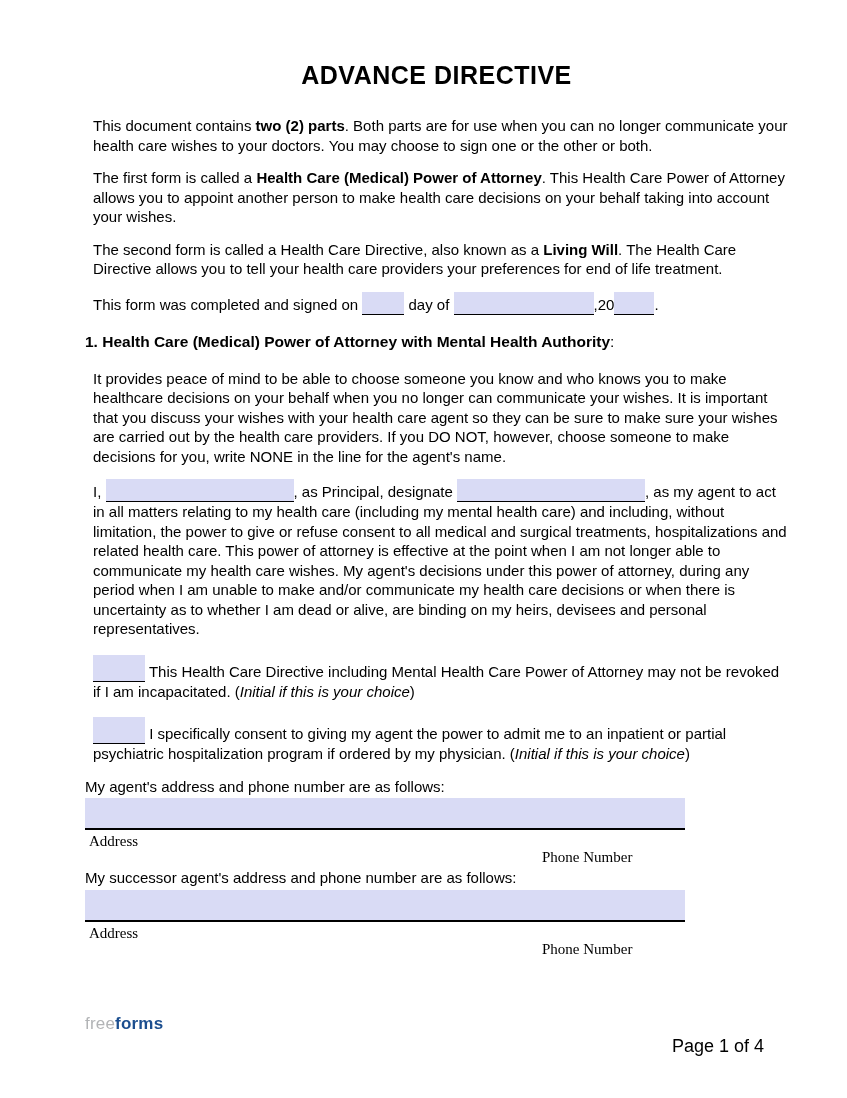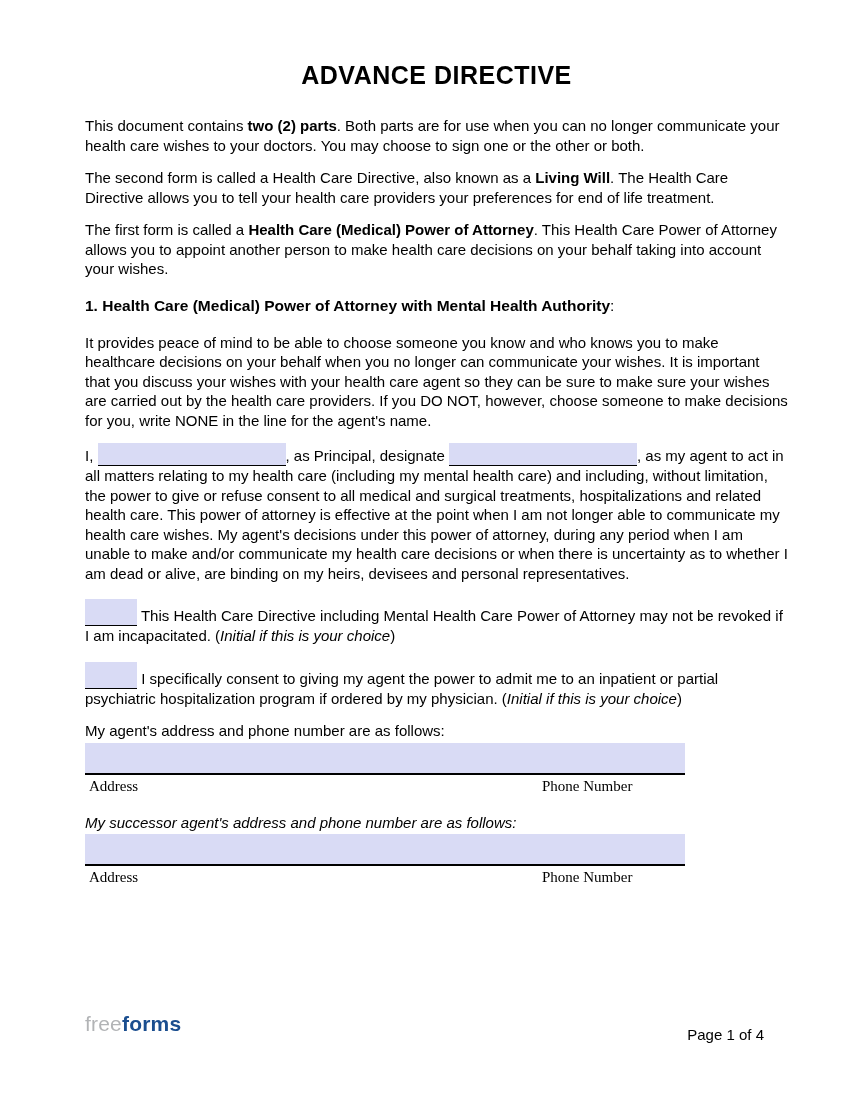--- a/index.html
+++ b/index.html
@@ -11,21 +11,21 @@
     font-size:15px;line-height:19.5px;color:#000;
     overflow:hidden;
   }
   .content{padding:60px 59px 0 85px;}
   h1.doc-title{
     margin:0 0 26px 0;
     font-size:25px;line-height:30px;
     text-align:center;font-weight:bold;
     letter-spacing:0.5px;
   }
-  p{margin:0 0 13px 0;}
+  p{margin:0 0 13px 8px;}
   h2.sec-heading{
     margin:17px 0 17px 0;
     font-size:15.5px;line-height:20px;font-weight:bold;
   }
   h2.sec-heading .colon{font-weight:normal;}
   b{font-weight:bold;}
   i{font-style:italic;}
   
   .field{
     display:inline-block;
@@ -45,66 +45,67 @@
     width:600px;height:30px;
     background:#d9dbf5;
     border-bottom:2px solid #000;
     margin:1px 0 2px 0;
   }
   .contact-labels{
     position:relative;width:600px;height:20px;
     margin:2px 0 16px 4px;
     font-family:Liberation Serif, serif;
   }
-  .contact-labels .phone-label{position:absolute;left:453px;top:0;}
+  .contact-labels .phone-label{position:absolute;left:453px;top:16px;}
   .contact-intro{margin:0 0 2px 0;}
   .consent-para{margin-top:16px;}
   .footer{
     position:absolute;left:85px;right:83px;top:1012px;
     display:flex;justify-content:space-between;align-items:flex-start;
   }
-  .logo{font-size:21px;line-height:24px;letter-spacing:0.2px;}
+  .logo{font-size:17px;line-height:24px;letter-spacing:0.2px;}
   .logo .logo-free{color:#b2b4b6;font-weight:normal;}
   .logo .logo-forms{color:#1b4e8f;font-weight:bold;}
-  .page-num{font-size:15px;margin-top:13px;}
+  .page-num{font-size:18px;margin-top:25px;}
 </style>
 </head>
 <body>
 
 <div class="page">
   <div class="content">
 
     <h1 class="doc-title">ADVANCE DIRECTIVE</h1>
 
     <p><span>This document contains </span><b>two (2) parts</b><span>. Both parts are for use when you can no longer communicate your health care wishes to your doctors. You may choose to sign one or the other or both.</span></p>
 
+    <p><span>The first form is called a </span><b>Health Care (Medical) Power of Attorney</b><span>. This Health Care Power of Attorney allows you to appoint another person to make health care decisions on your behalf taking into account your wishes.</span></p>
+
     <p><span>The second form is called a Health Care Directive, also known as a </span><b>Living Will</b><span>.  The Health Care Directive allows you to tell your health care providers your preferences for end of life treatment.</span></p>
 
-    <p><span>The first form is called a </span><b>Health Care (Medical) Power of Attorney</b><span>. This Health Care Power of Attorney allows you to appoint another person to make health care decisions on your behalf taking into account your wishes.</span></p>
-
+    <p><span>This form was completed and signed on </span><span class="field f-day"></span><span> day of </span><span class="field f-month"></span><span>,20</span><span class="field f-year"></span><span>.</span></p>
 
     <h2 class="sec-heading"><span>1. Health Care (Medical) Power of Attorney with Mental Health Authority</span><span class="colon">:</span></h2>
 
     <p>It provides peace of mind to be able to choose someone you know and who knows you to make healthcare decisions on your behalf when you no longer can communicate your wishes. It is important that you discuss your wishes with your health care agent so they can be sure to make sure your wishes are carried out by the health care providers. If you DO NOT, however, choose someone to make decisions for you, write NONE in the line for the agent's name.</p>
 
     <p><span>I, </span><span class="field f-name"></span><span>, as Principal, designate </span><span class="field f-name"></span><span>, as my agent to act in all matters relating to my health care (including my mental health care) and including, without limitation, the power to give or refuse consent to all medical and surgical treatments, hospitalizations and related health care. This power of attorney is effective at the point when I am not longer able to communicate my health care wishes.  My agent's decisions under this power of attorney, during any period when I am unable to make and/or communicate my health care decisions or when there is uncertainty as to whether I am dead or alive, are binding on my heirs, devisees and personal representatives.</span></p>
 
     <p class="consent-para"><span class="field f-initial"></span><span> This Health Care Directive including Mental Health Care Power of Attorney may not be revoked if I am incapacitated. </span><span>(</span><i>Initial if this is your choice</i><span>)</span></p>
 
     <p class="consent-para"><span class="field f-initial"></span><span> I specifically consent to giving my agent the power to admit me to an inpatient or partial psychiatric hospitalization program if ordered by my physician. </span><span>(</span><i>Initial if this is your choice</i><span>)</span></p>
 
     <p class="contact-intro">My agent's address and phone number are as follows:</p>
     <div class="bigfield"></div>
     <div class="contact-labels">
       <span>Address</span>
       <span class="phone-label">Phone Number</span>
     </div>
 
 
-    <p class="contact-intro" style="margin-top:16px;font-style:italic;">My successor agent's address and phone number are as follows:</p>
+    <p class="contact-intro" style="margin-top:16px;">My successor agent's address and phone number are as follows:</p>
     <div class="bigfield"></div>
     <div class="contact-labels">
       <span>Address</span>
       <span class="phone-label">Phone Number</span>
     </div>
 
   </div>
 
   <div class="footer">
     <div class="logo"><span class="logo-free">free</span><span class="logo-forms">forms</span></div>

